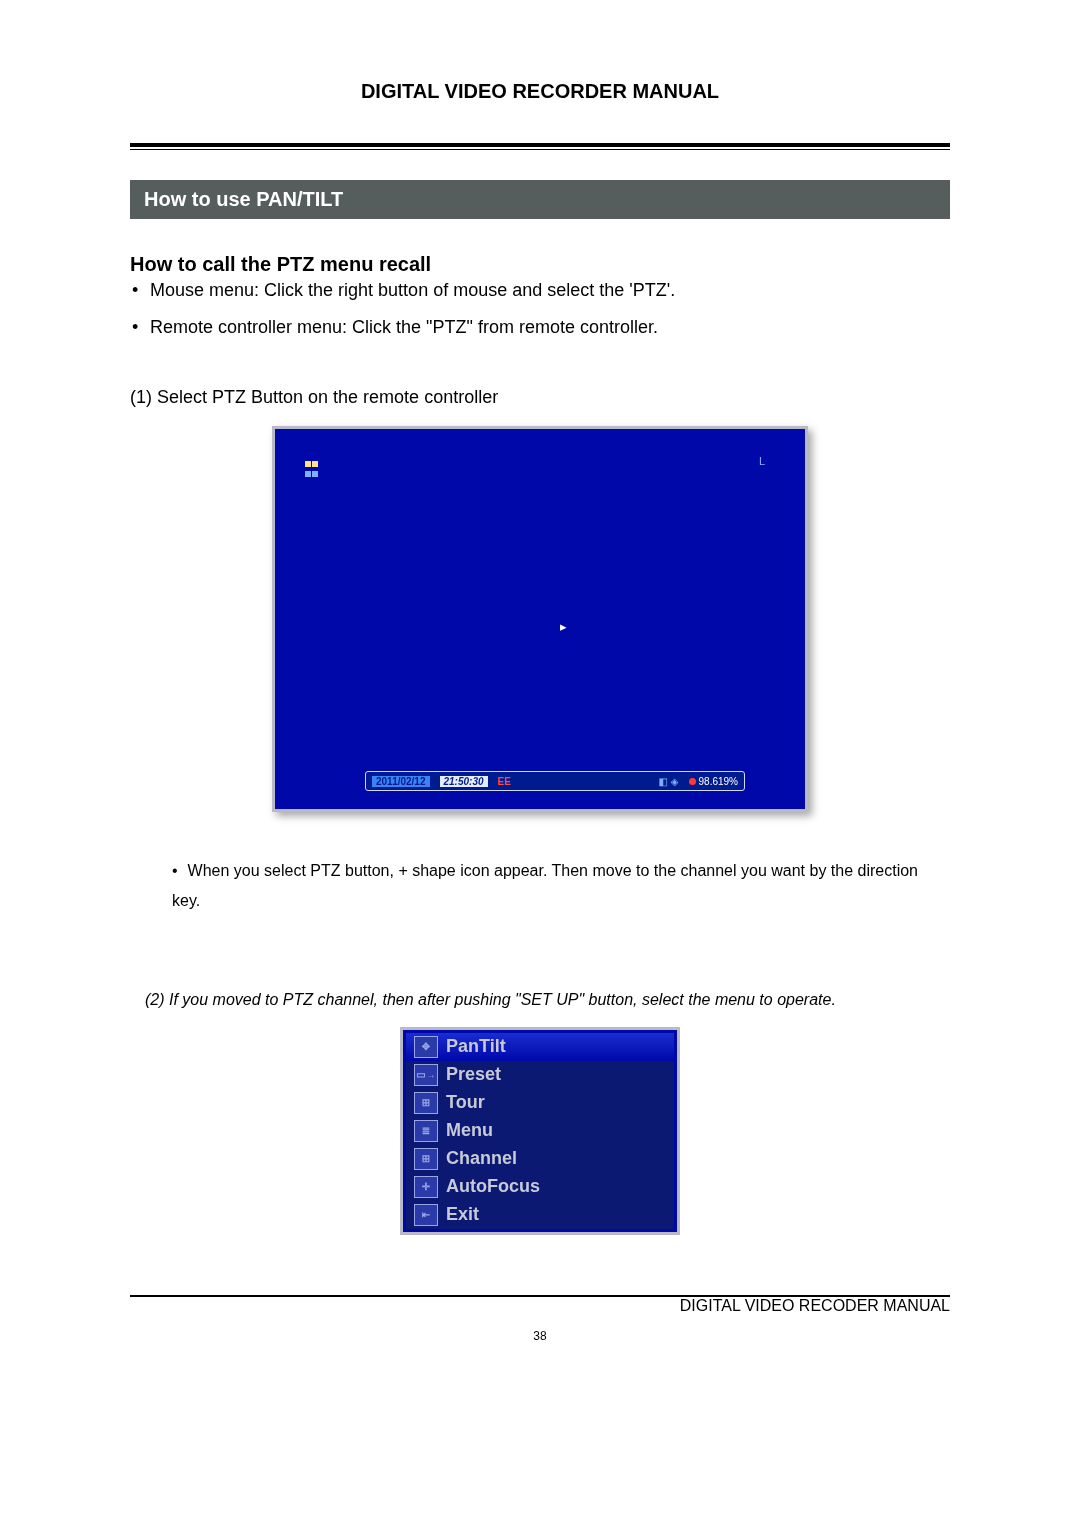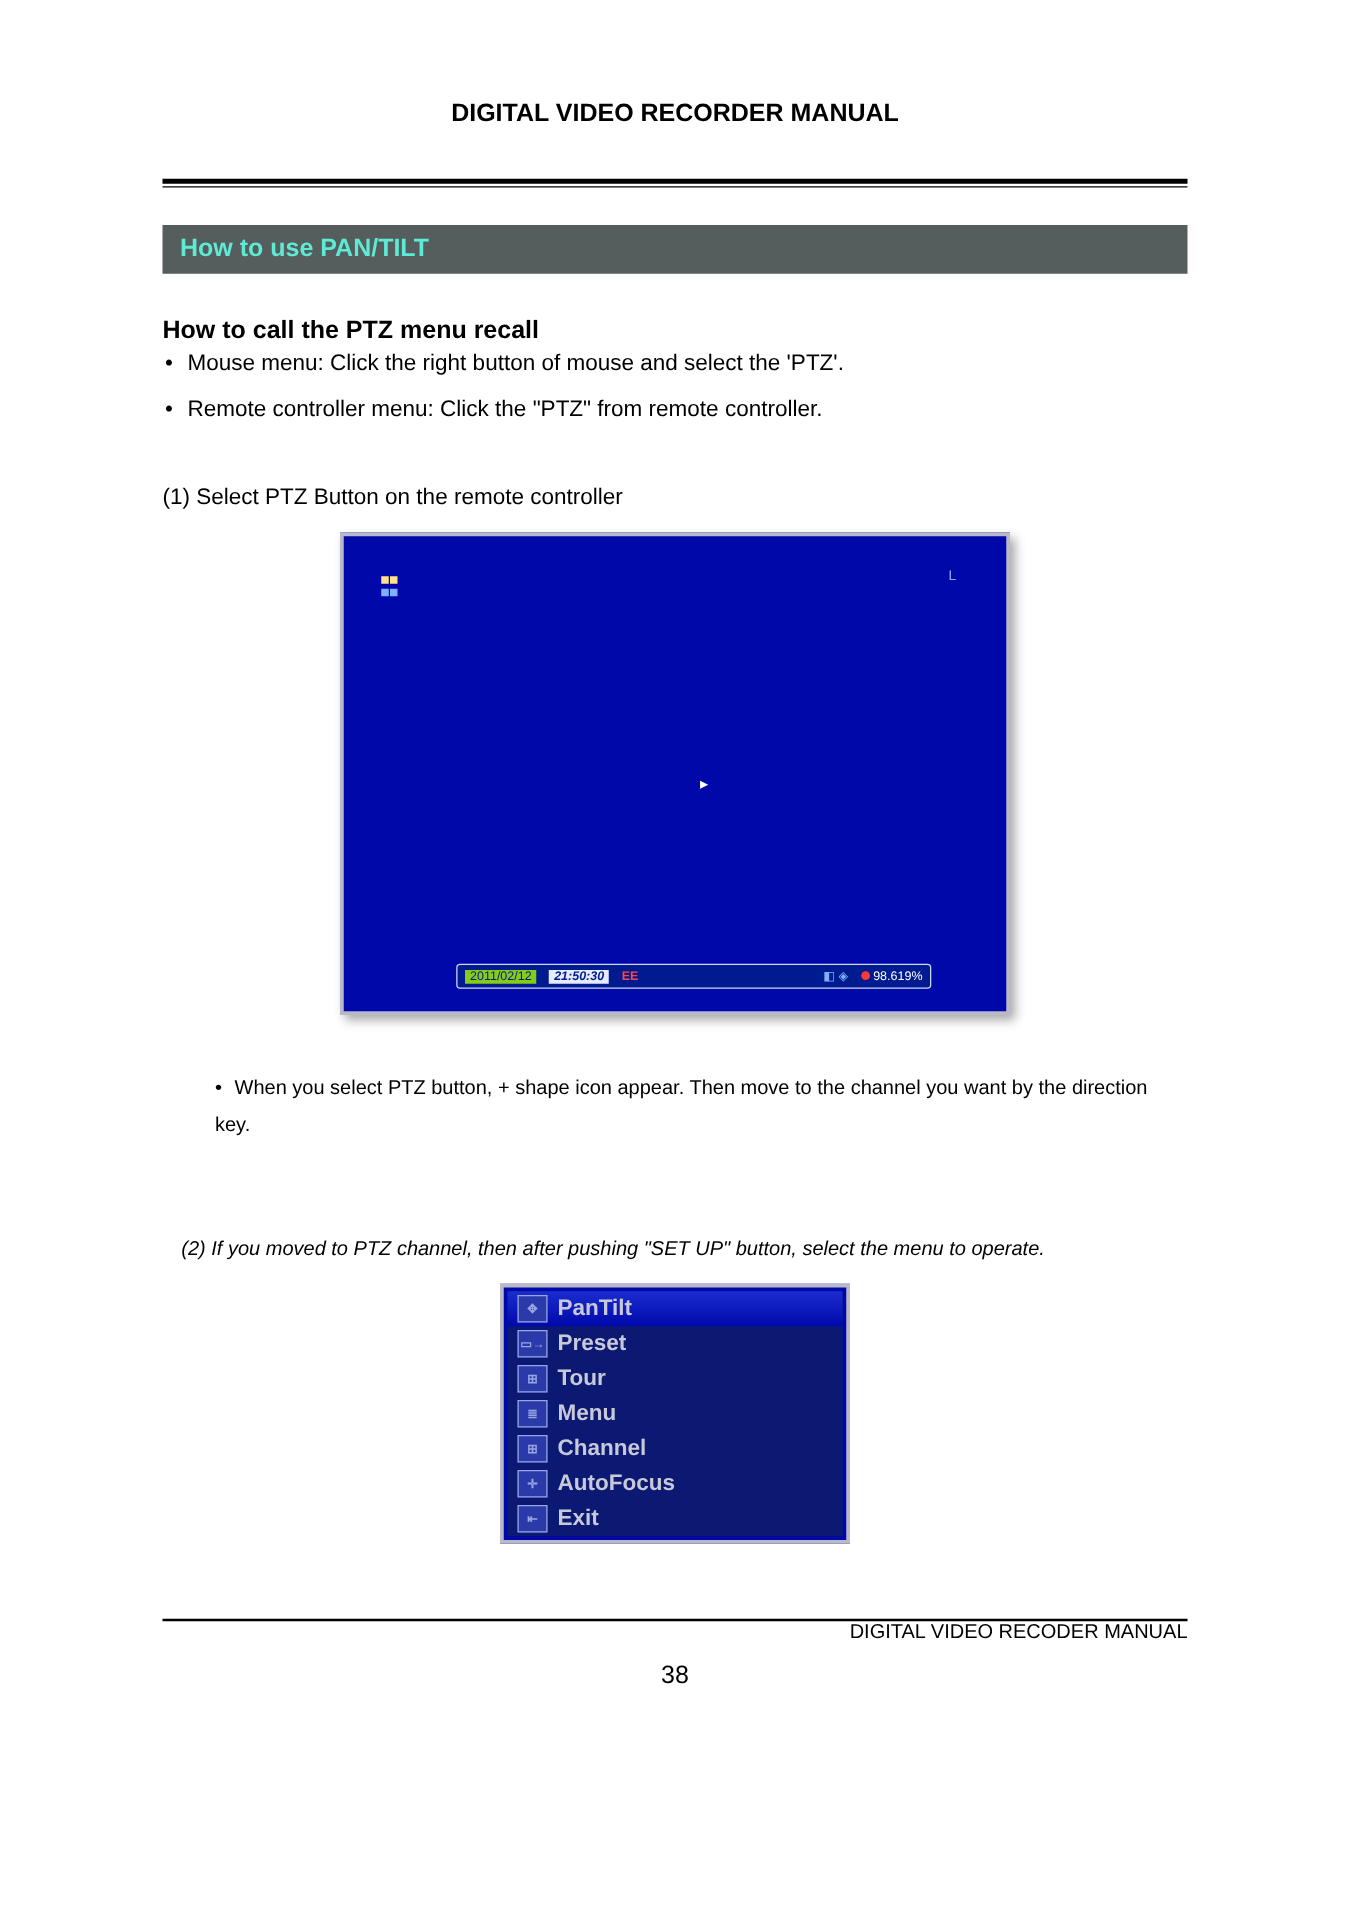--- a/index.html
+++ b/index.html
@@ -24,21 +24,21 @@
   .top-rule {
     border-top: 4px solid #000;
     border-bottom: 1px solid #000;
     height: 0;
     margin: 0 0 30px 0;
     box-sizing: content-box;
     padding-top: 2px;
   }
   .section-banner {
     background: #555d5d;
-    color: #5eead4;
+    color: #ffffff;
     font-weight: bold;
     font-size: 20px;
     padding: 8px 14px;
     margin-bottom: 34px;
   }
   .sub-heading {
     font-weight: bold;
     font-size: 20px;
   }
   ul.bullets {
@@ -115,24 +115,24 @@
     border-radius: 3px;
     background: #001a8f;
     display: flex;
     align-items: center;
     font-size: 10px;
     color: #e6ecff;
     padding: 0 6px;
     gap: 10px;
   }
   .s1-statusbar .date {
-    background: #84cc16;
+    background: #3b82f6;
     color: #001a8f;
     padding: 0 4px;
-    font-weight: normal;
+    font-weight: bold;
   }
   .s1-statusbar .time {
     background: #e6ecff;
     color: #001a8f;
     padding: 0 4px;
     font-weight: bold;
     font-style: italic;
   }
   .s1-statusbar .rec {
     color: #ff4747;
@@ -204,21 +204,21 @@
   .bottom-rule {
     border-top: 2px solid #000;
     margin-top: 24px;
   }
   .footer-right {
     text-align: right;
     font-size: 16px;
   }
   .footer-center {
     text-align: center;
-    font-size: 20px;
+    font-size: 12px;
     margin-top: 14px;
   }
 </style>
 </head>
 <body>
 
 <div class="page">
 
   <div class="doc-title">DIGITAL VIDEO RECORDER MANUAL</div>
 

